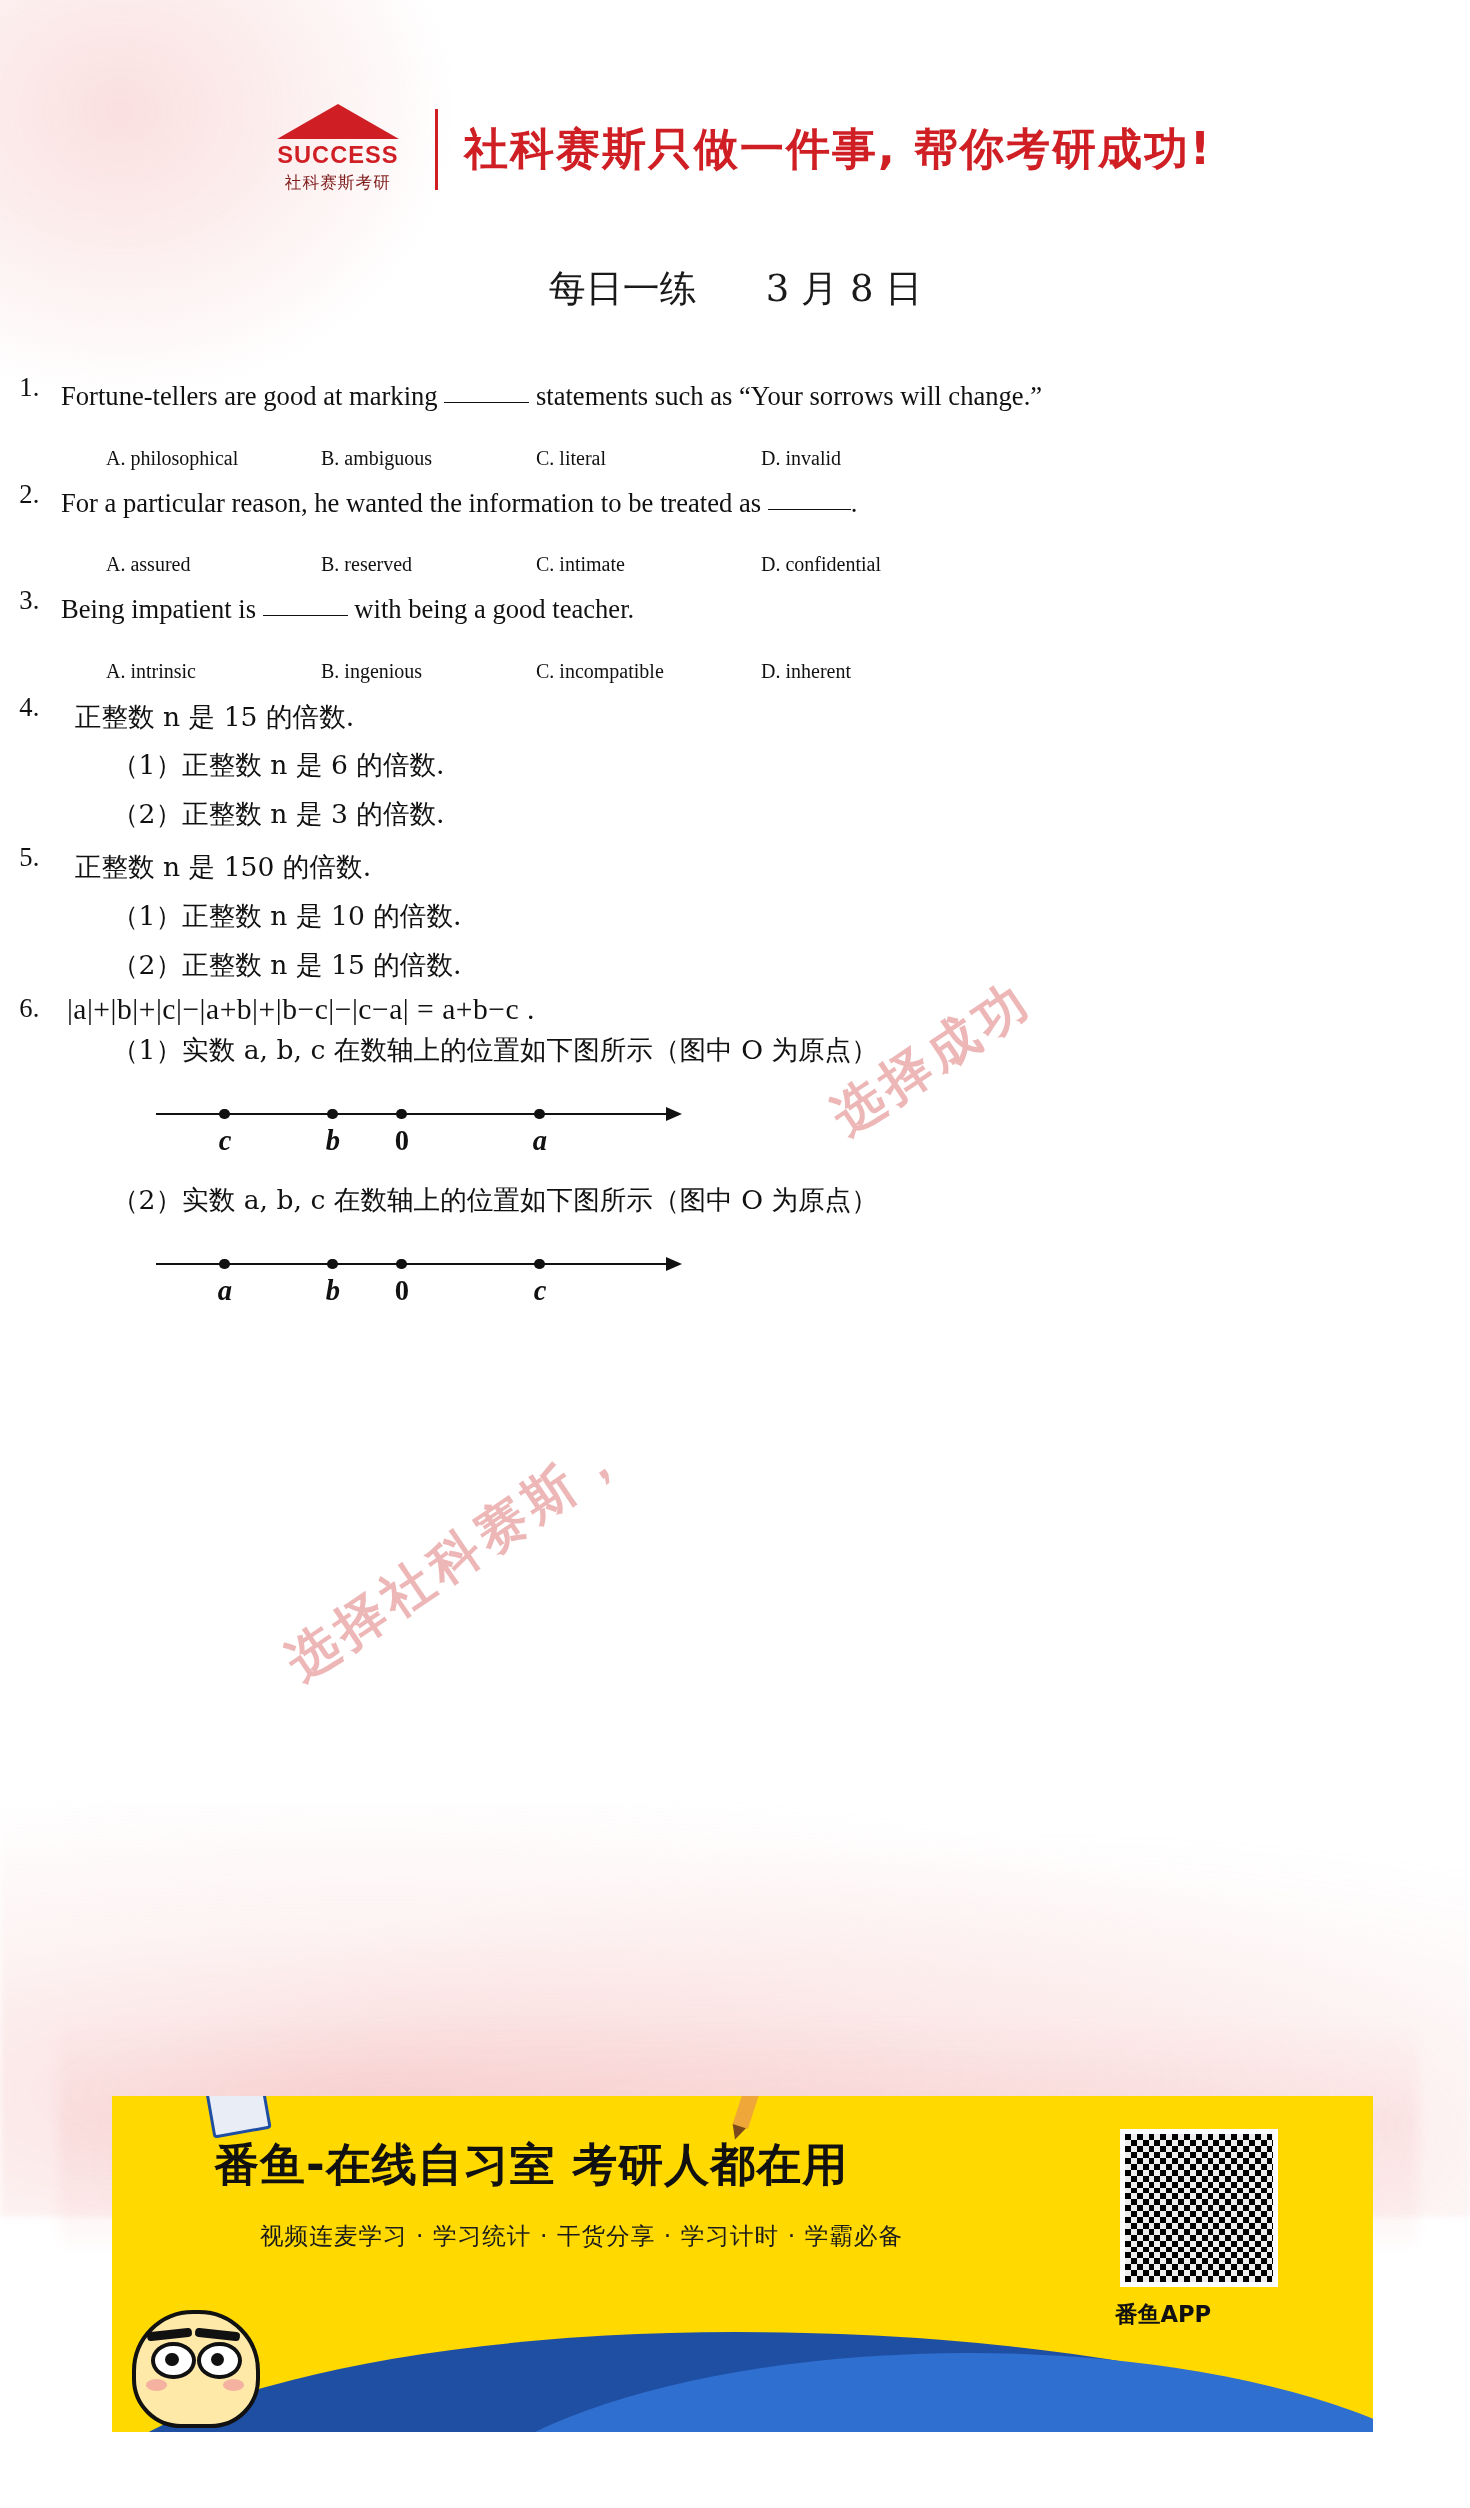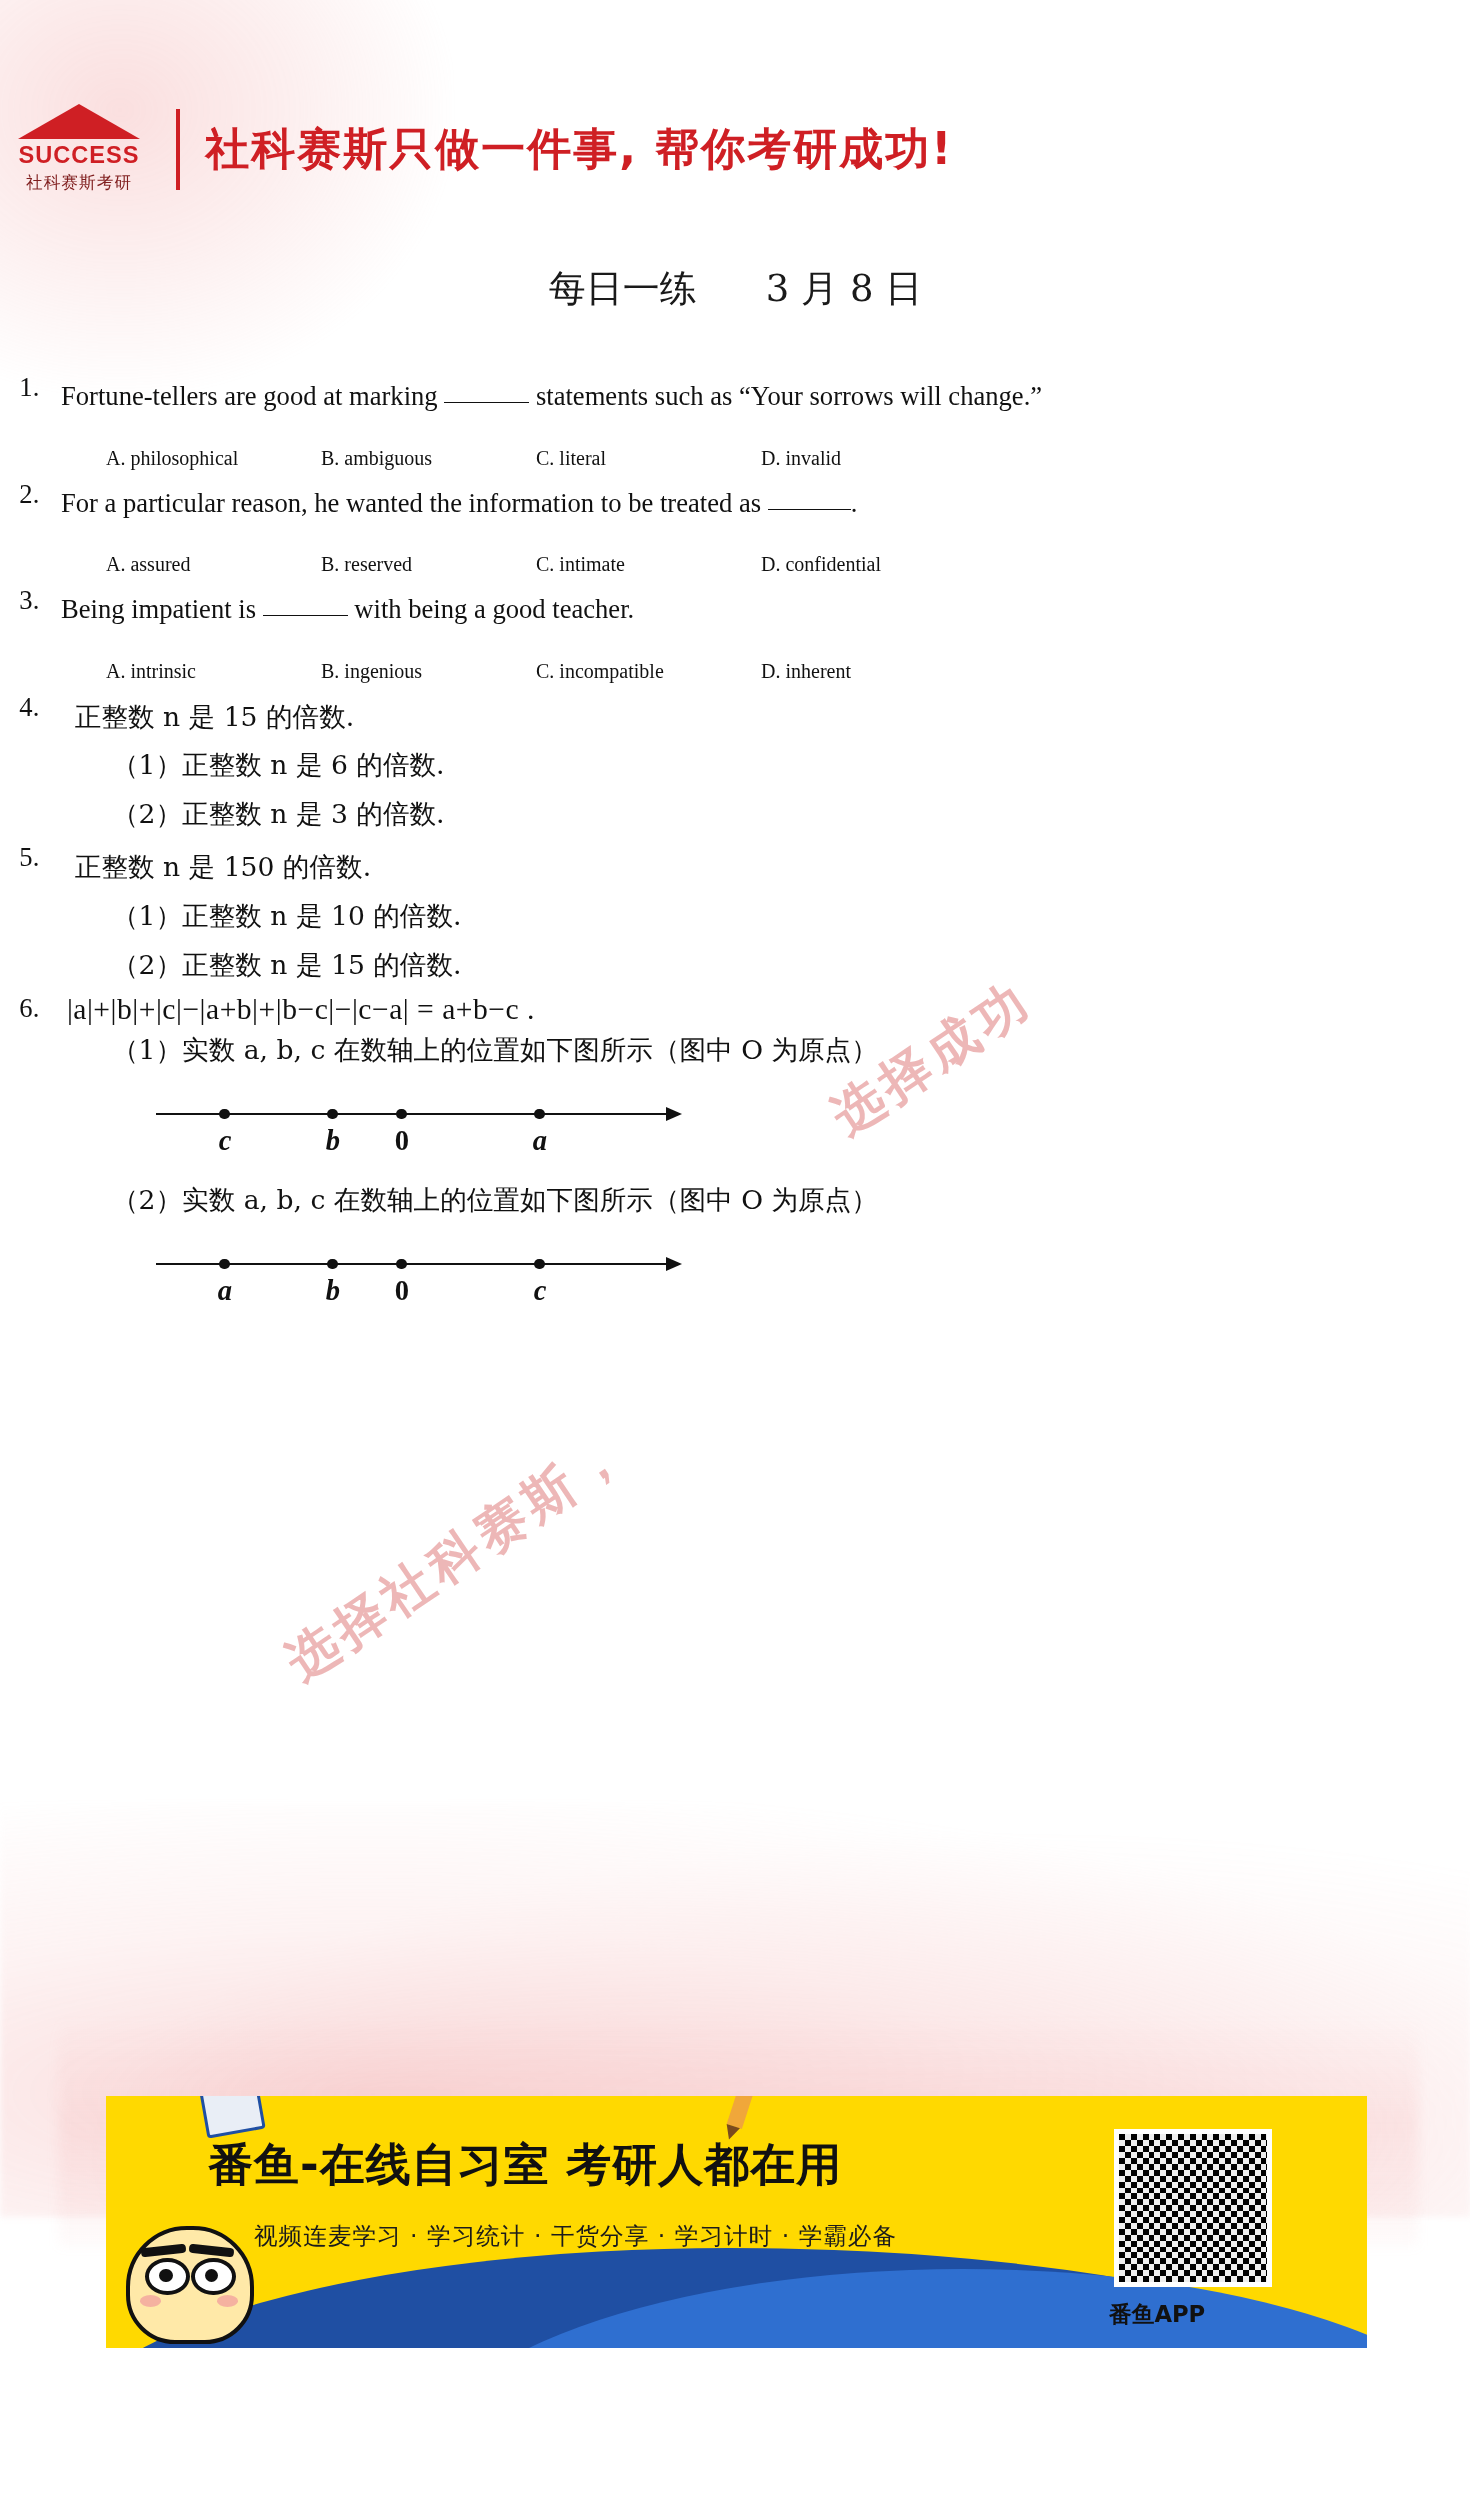--- a/index.html
+++ b/index.html
@@ -42,20 +42,21 @@
   }
 
   
   .header {
     position: absolute;
     left: 0; top: 95px;
     width: 1471px;
     height: 108px;
     display: flex;
     align-items: center;
+    justify-content: center;
     z-index: 3;
   }
   .logo-block {
     display: flex;
     flex-direction: column;
     align-items: center;
     width: 158px;
   }
   .logo-roof {
     width: 0; height: 0;
@@ -242,23 +243,23 @@
     letter-spacing: 5.9px;
     white-space: nowrap;
     transform: rotate(-34deg);
   }
   .wm1 { left: 258px; top: 1522px; }
   .wm2 { left: 818px; top: 1024px; }
 
   
   .ad {
     position: absolute;
-    left: 106px; top: 2096px;
+    left: 112px; top: 2096px;
     width: 1261px;
-    height: 252px;
+    height: 336px;
     background: #ffd900;
     z-index: 4;
     overflow: hidden;
   }
   .ad-wave {
     position: absolute;
     left: -39px; bottom: -87px;
     width: 1379px; height: 187px;
     background: #1f4fa3;
     border-radius: 48% 52% 0 0 / 100% 100% 0 0;

